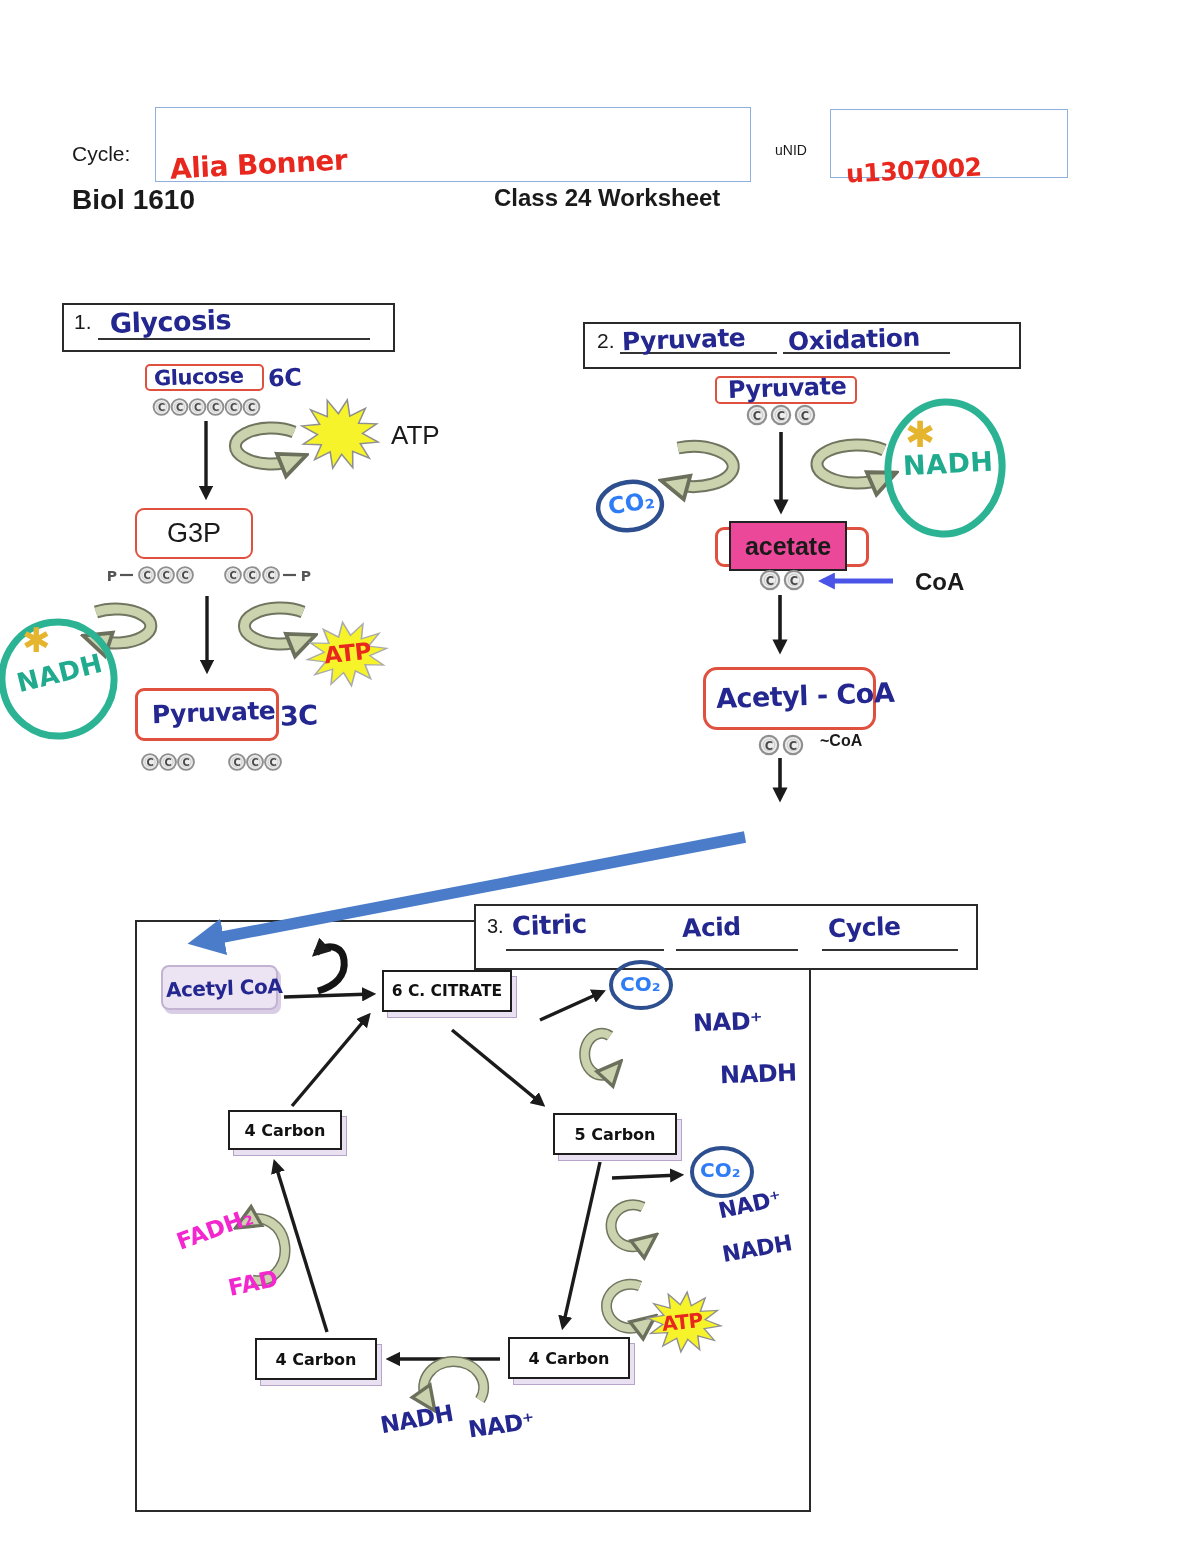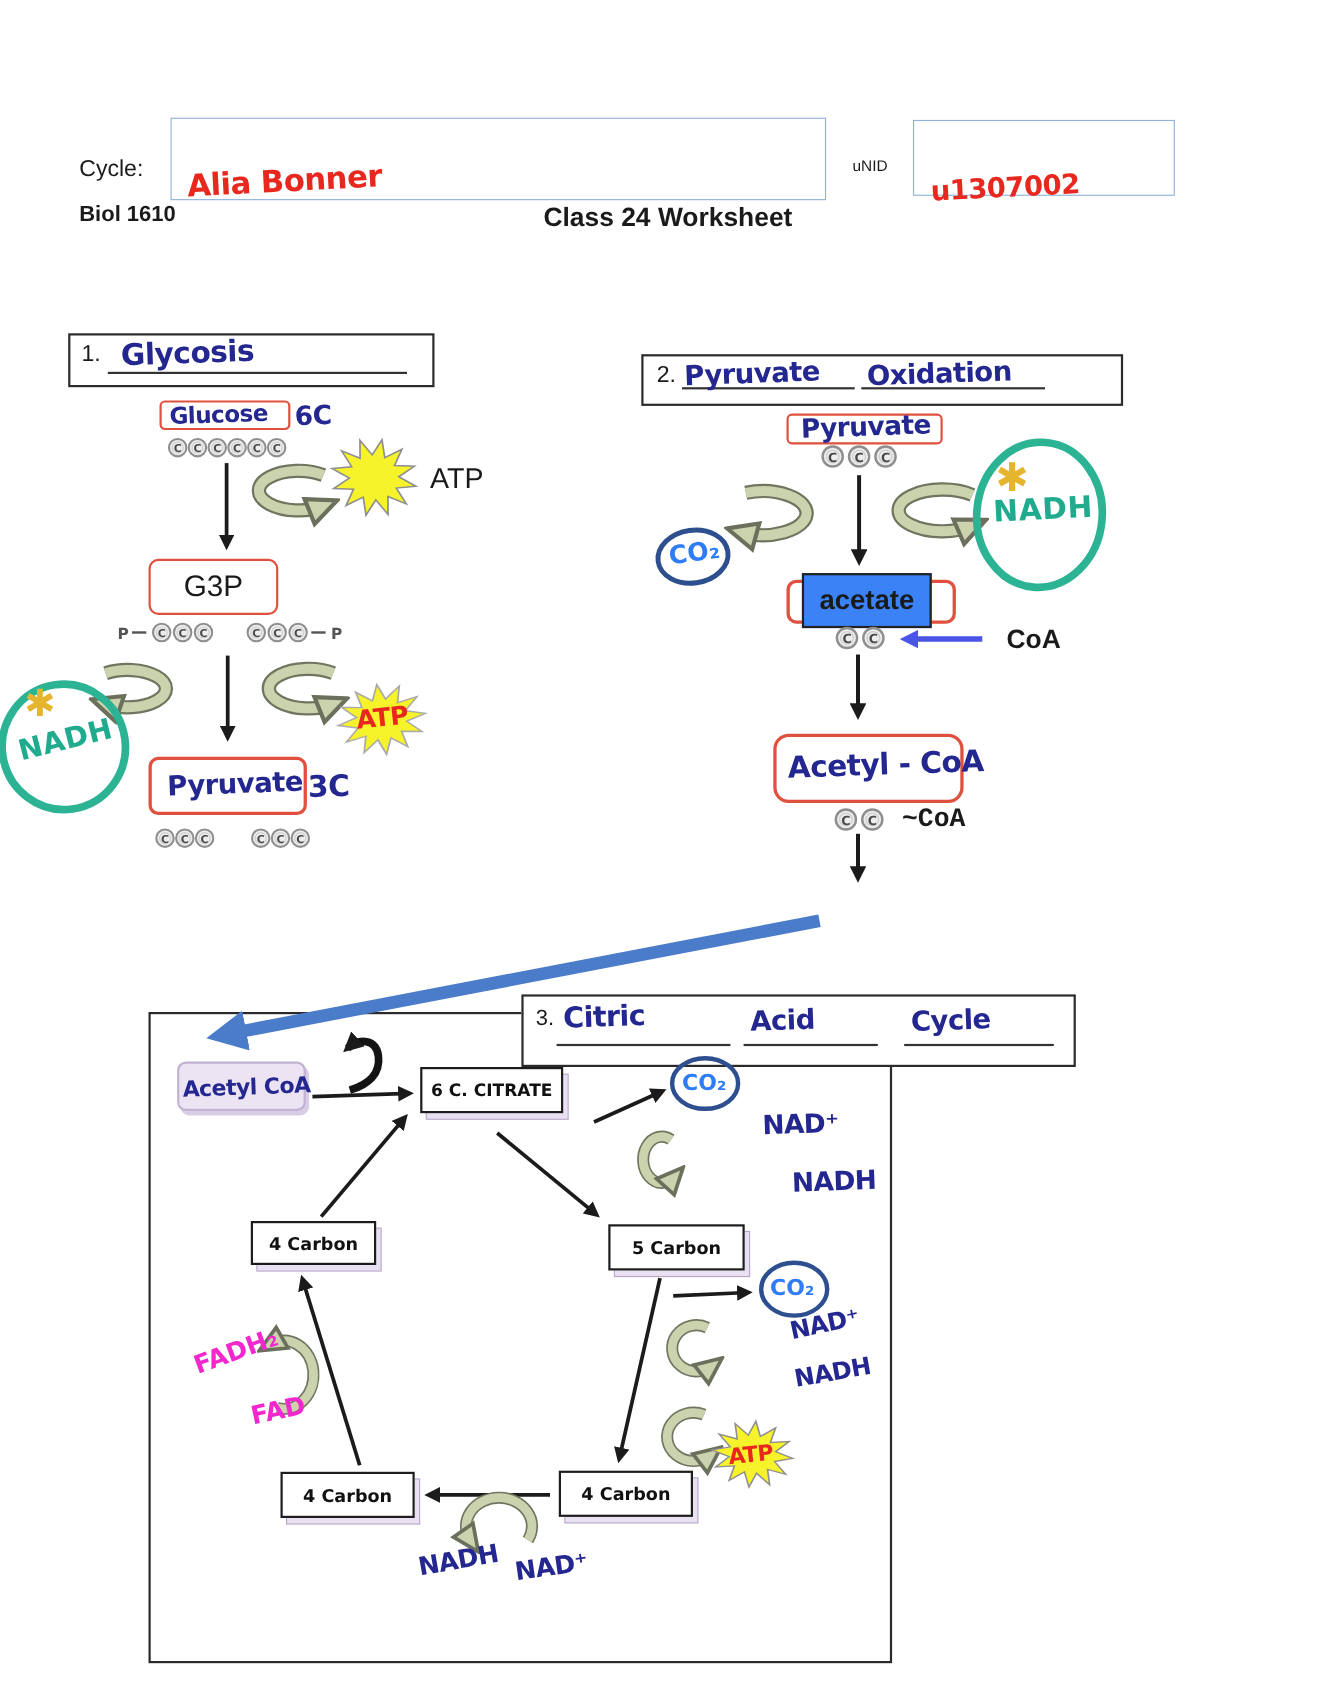--- a/index.html
+++ b/index.html
@@ -43,21 +43,21 @@
   <div class="abs box-red" style="left:135px;top:508px;width:114px;height:47px;border-width:2.5px;">
     <span class="typed" style="font-size:27px;">G3P</span>
   </div>
   <div class="abs box-red" style="left:135px;top:688px;width:138px;height:47px;"></div>
 
   <div class="abs titlebox" style="left:583px;top:322px;width:434px;height:43px;"></div>
   <div class="abs blank" style="left:620px;top:326px;width:157px;height:26px;"></div>
   <div class="abs blank" style="left:783px;top:326px;width:167px;height:26px;"></div>
   <div class="abs box-red" style="left:715px;top:376px;width:138px;height:24px;border-width:2.5px;border-radius:5px;"></div>
   <div class="abs" style="left:715px;top:527px;width:148px;height:34px;border:3px solid #e0503f;border-radius:9px;"></div>
-  <div class="abs" style="left:729px;top:521px;width:114px;height:46px;border:2.2px solid #222;background:#3b82f6;display:flex;align-items:center;justify-content:center;">
+  <div class="abs" style="left:729px;top:521px;width:114px;height:46px;border:2.2px solid #222;background:#ec4899;display:flex;align-items:center;justify-content:center;">
     <span class="typed" style="font-size:25px;font-weight:bold;">acetate</span>
   </div>
   <div class="abs box-red" style="left:703px;top:667px;width:167px;height:57px;border-width:3.5px;border-radius:14px;"></div>
 
   <div class="abs titlebox" style="left:135px;top:920px;width:672px;height:588px;background:transparent;"></div>
   <div class="abs titlebox" style="left:474px;top:904px;width:500px;height:62px;"></div>
   <div class="abs blank" style="left:506px;top:920px;width:158px;height:29px;"></div>
   <div class="abs blank" style="left:676px;top:920px;width:122px;height:29px;"></div>
   <div class="abs blank" style="left:822px;top:920px;width:136px;height:29px;"></div>
 
@@ -184,21 +184,21 @@
       <path d="M 252,1280 A 27,31 0 1 0 246,1222" fill="none" stroke="#70755f" stroke-width="11"></path>
       <path d="M 252,1280 A 27,31 0 1 0 246,1222" fill="none" stroke="#cbd3ae" stroke-width="8" marker-end="url(#ag)"></path>
       <line x1="292" y1="1106" x2="368" y2="1016" stroke="#1b1b1b" stroke-width="3.4" marker-end="url(#ab)"></line>
     </g>
   </svg>
 
   <div class="abs typed" style="left:72px;top:142px;font-size:21px;">Cycle:</div>
   <div class="abs hw-red" style="left:170px;top:148px;font-size:28px;">Alia Bonner</div>
   <div class="abs typed" style="left:775px;top:142px;font-size:14px;">uNID</div>
   <div class="abs hw-red" style="left:846px;top:156px;font-size:25px;">u1307002</div>
-  <div class="abs typed" style="left:72px;top:184px;font-size:20px;font-weight:bold;text-align:right;">Biol 1610</div>
+  <div class="abs typed" style="left:72px;top:184px;font-size:28px;font-weight:bold;text-align:right;">Biol 1610</div>
   <div class="abs typed" style="left:494px;top:184px;font-size:24px;font-weight:bold;">Class 24 Worksheet</div>
 
   <div class="abs typed" style="left:74px;top:310px;font-size:21px;">1.</div>
   <div class="abs hw" style="left:110px;top:306px;font-size:27px;">Glycosis</div>
   <div class="abs hw" style="left:154px;top:365px;font-size:21px;">Glucose</div>
   <div class="abs hw" style="left:268px;top:364px;font-size:24px;">6C</div>
   <div class="abs typed" style="left:391px;top:420px;font-size:26px;">ATP</div>
   <div class="abs ast" style="left:22px;top:620px;font-size:34px;">✱</div>
   <div class="abs hw-teal" style="left:16px;top:658px;font-size:26px;transform:rotate(-14deg);">NADH</div>
   <div class="abs hw-red" style="left:324px;top:640px;font-size:23px;transform:rotate(-6deg);">ATP</div>
@@ -207,21 +207,21 @@
 
   <div class="abs typed" style="left:597px;top:329px;font-size:21px;">2.</div>
   <div class="abs hw" style="left:622px;top:325px;font-size:25px;">Pyruvate</div>
   <div class="abs hw" style="left:788px;top:325px;font-size:25px;">Oxidation</div>
   <div class="abs hw" style="left:728px;top:374px;font-size:24px;">Pyruvate</div>
   <div class="abs hw-blue" style="left:608px;top:490px;font-size:23px;transform:rotate(-8deg);">CO₂</div>
   <div class="abs ast" style="left:905px;top:414px;font-size:36px;">✱</div>
   <div class="abs hw-teal" style="left:903px;top:448px;font-size:27px;transform:rotate(-3deg);">NADH</div>
   <div class="abs typed" style="left:915px;top:568px;font-size:24px;font-weight:bold;">CoA</div>
   <div class="abs hw" style="left:716px;top:680px;font-size:27px;">Acetyl - CoA</div>
-  <div class="abs typed" style="left:820px;top:732px;font-size:24px;font-weight:bold;font-family:Liberation Mono, monospace;">~CoA</div>
+  <div class="abs typed" style="left:820px;top:732px;font-size:16px;font-weight:bold;">~CoA</div>
 
   <div class="abs typed" style="left:487px;top:915px;font-size:20px;">3.</div>
   <div class="abs hw" style="left:512px;top:910px;font-size:26px;">Citric</div>
   <div class="abs hw" style="left:682px;top:913px;font-size:25px;">Acid</div>
   <div class="abs hw" style="left:828px;top:913px;font-size:25px;">Cycle</div>
   <div class="abs hw" style="left:166px;top:976px;font-size:20px;">Acetyl CoA</div>
   <div class="abs hw-blue" style="left:620px;top:972px;font-size:20px;">CO₂</div>
   <div class="abs hw" style="left:693px;top:1008px;font-size:24px;">NAD⁺</div>
   <div class="abs hw" style="left:720px;top:1060px;font-size:24px;">NADH</div>
   <div class="abs hw-blue" style="left:700px;top:1158px;font-size:20px;">CO₂</div>

